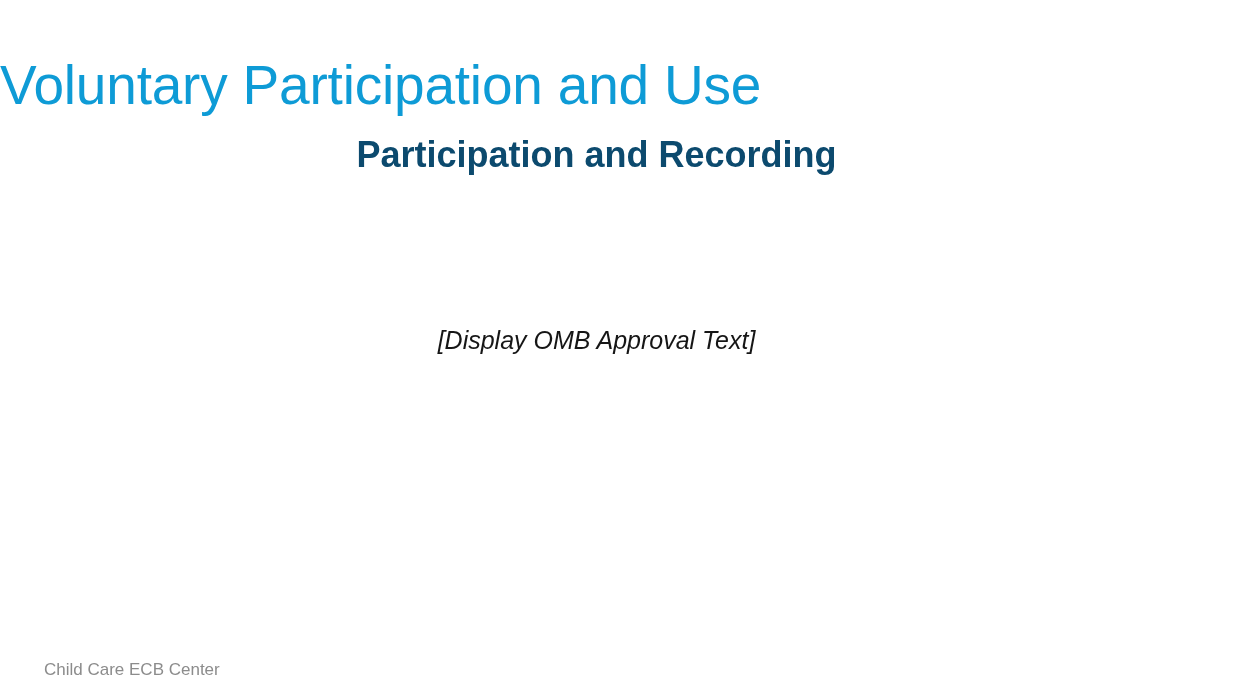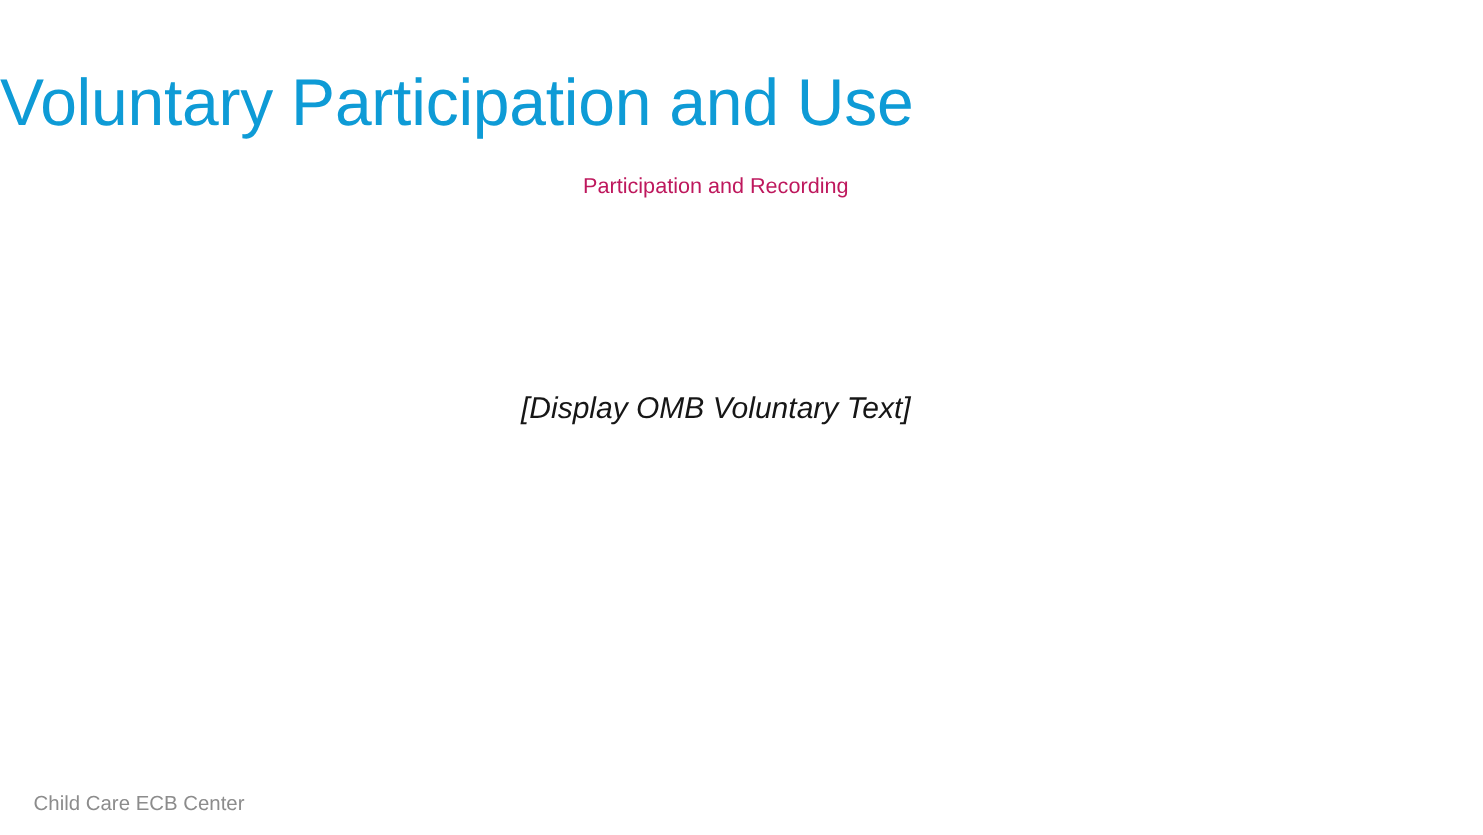--- a/index.html
+++ b/index.html
@@ -34,24 +34,24 @@
     white-space: nowrap;
   }
 
   
   .slide-subtitle {
     position: absolute;
     left: 0;
     top: 135px;
     width: 1193px;
     text-align: center;
-    font-size: 18px;
+    font-size: 36px;
     line-height: 40px;
-    font-weight: normal;
-    color: #be185d;
+    font-weight: bold;
+    color: #0c4a6e;
     white-space: nowrap;
   }
 
   
   .slide-body {
     position: absolute;
     left: 0;
     top: 321px;
     width: 1193px;
     text-align: center;
@@ -59,35 +59,35 @@
     line-height: 38px;
     font-weight: 400;
     font-style: italic;
     color: #161616;
     white-space: nowrap;
   }
 
   
   .slide-footer {
     position: absolute;
-    left: 28px;
+    left: 44px;
     top: 658px;
     font-size: 17px;
     line-height: 24px;
     font-weight: 400;
     color: #8c8c8c;
     white-space: nowrap;
   }
 </style>
 </head>
 <body>
 
 <div class="slide">
 
   <div class="slide-title">Voluntary Participation and Use</div>
 
   <div class="slide-subtitle">Participation and Recording</div>
 
-  <div class="slide-body">[Display OMB Voluntary Text]</div>
+  <div class="slide-body">[Display OMB Approval Text]</div>
 
   <div class="slide-footer">Child Care ECB Center</div>
 
 </div>
 
 </body></html>

